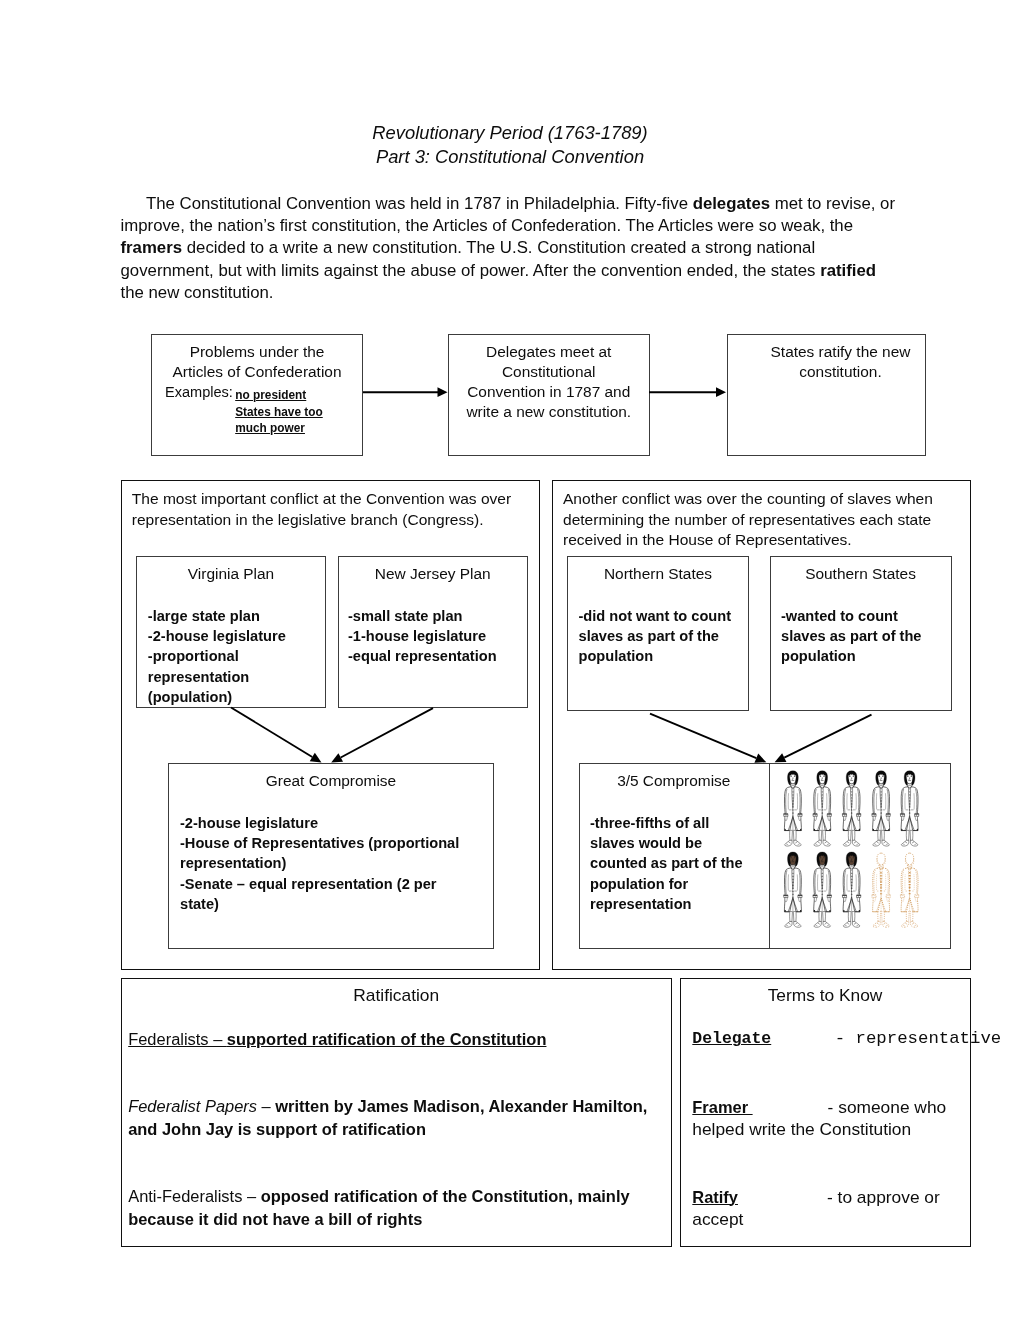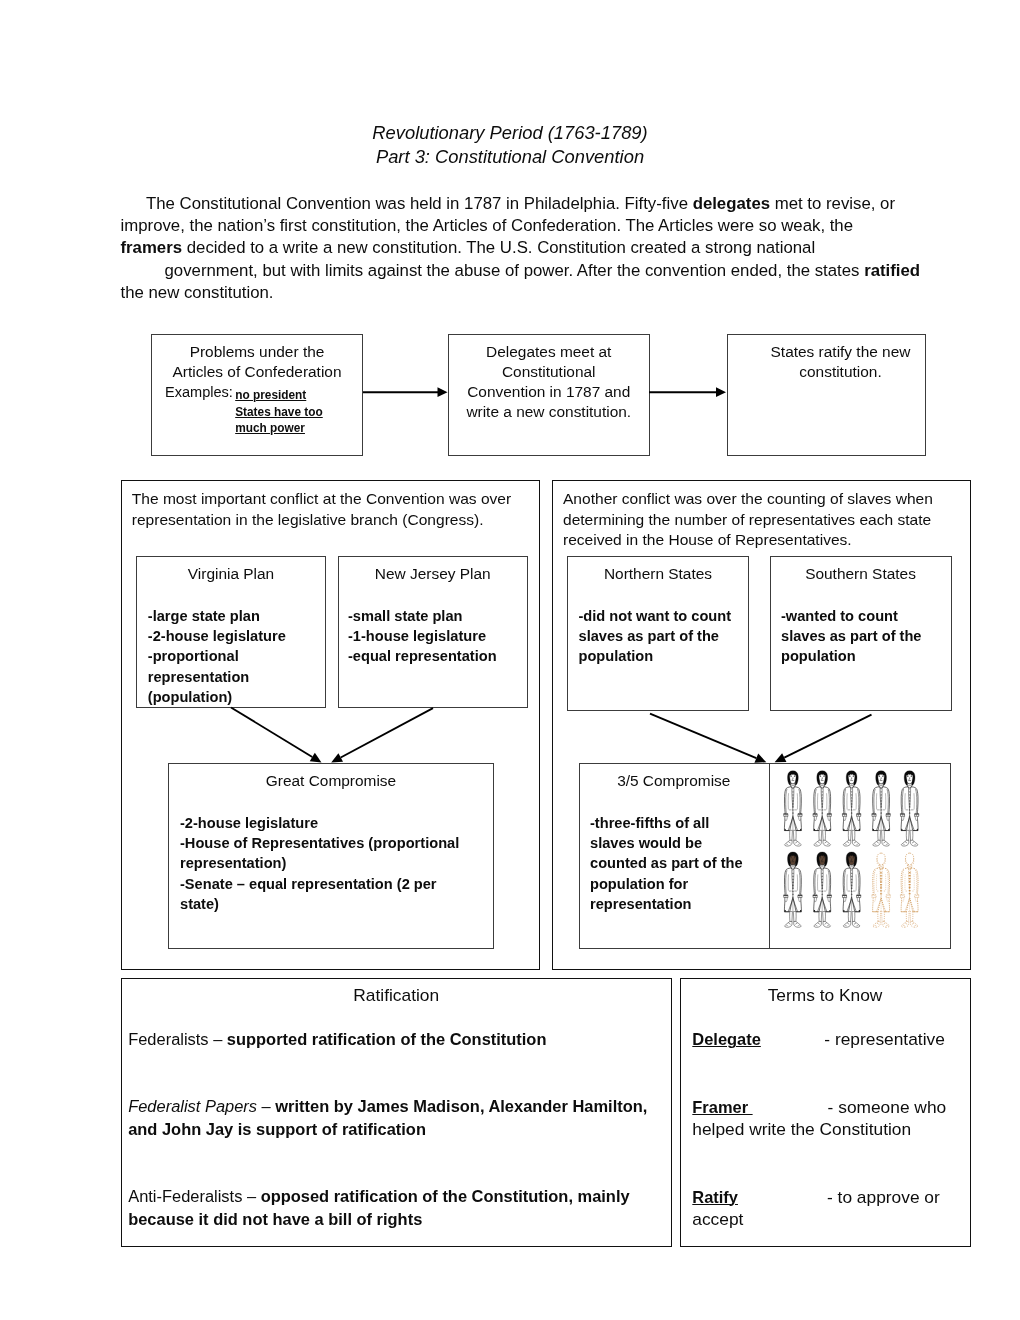--- a/index.html
+++ b/index.html
@@ -30,21 +30,21 @@
 <body>
 
 <div id="title">
     <div>Revolutionary Period (1763-1789)</div>
     <div>Part 3: Constitutional Convention</div>
   </div>
 <div id="intro">
     <div style="white-space:pre;text-align:center;"><span>The Constitutional Convention was held in 1787 in Philadelphia. Fifty-five </span><b>delegates</b><span> met to revise, or</span></div>
     <div style="white-space:pre;"><span>improve, the nation’s first constitution, the Articles of Confederation. The Articles were so weak, the</span></div>
     <div style="white-space:pre;"><b>framers</b><span> decided to a write a new constitution. The U.S. Constitution created a strong national</span></div>
-    <div style="white-space:pre;margin-left:44px;"><span>government, but with limits against the abuse of power. After the convention ended, the states </span><b>ratified</b></div>
+    <div style="white-space:pre;"><span>government, but with limits against the abuse of power. After the convention ended, the states </span><b>ratified</b></div>
     <div style="white-space:pre;"><span>the new constitution.</span></div>
   </div>
 <div class="box" style="left:151px;top:334px;width:212px;height:121.5px;"></div>
 <div class="ctr tbox" style="position:absolute;left:151px;top:341.6px;width:212px;">
     <div>Problems under the</div>
     <div>Articles of Confederation</div>
   </div>
 <div style="position:absolute;left:165.0px;top:382.2px;font-size:14.55px;line-height:20.3px;">Examples:</div>
 <div class="tsml" style="position:absolute;left:235.2px;top:387.0px;">
     <div><span class="udl">no president</span></div>
@@ -611,33 +611,33 @@
       <path d="M766.3 762.3 L754.45 762.65 L758.23 753.61 Z" fill="#000"></path>
     </g>
     <g>
       <path d="M871.5 714.6 L784.29 757.53" stroke="#000" stroke-width="1.9" fill="none"></path>
       <path d="M774.6 762.3 L782.13 753.13 L786.45 761.93 Z" fill="#000"></path>
     </g>
   </svg>
 <div class="boxd" style="left:120.5px;top:978px;width:551.5px;height:269px;"></div>
 <div class="ctr tratdef" style="position:absolute;left:120.5px;top:984.3px;width:551.5px;">Ratification</div>
 <div class="trat" style="position:absolute;left:128.2px;top:1028.3px;width:545px;">
-    <div style="white-space:pre;"><span>Federalists – </span><b>supported ratification of the Constitution</b></div>
+    <div style="white-space:pre;text-decoration:underline;"><span>Federalists – </span><b>supported ratification of the Constitution</b></div>
   </div>
 <div class="trat" style="position:absolute;left:128.2px;top:1095.3px;width:545px;">
     <div style="white-space:pre;"><i>Federalist Papers</i><span> – </span><b>written by James Madison, Alexander Hamilton,</b></div>
     <div style="white-space:pre;"><b>and John Jay is support of ratification</b></div>
   </div>
 <div class="trat" style="position:absolute;left:128.2px;top:1185.3px;width:545px;">
     <div style="white-space:pre;"><span>Anti-Federalists – </span><b>opposed ratification of the Constitution, mainly</b></div>
     <div style="white-space:pre;"><b>because it did not have a bill of rights</b></div>
   </div>
 <div class="boxd" style="left:679.5px;top:978px;width:291px;height:269px;"></div>
 <div class="ctr tratdef" style="position:absolute;left:679.5px;top:984.3px;width:291px;">Terms to Know</div>
-<div class="trat" style="position:absolute;left:692.3px;top:1028.3px;width:280px;">
+<div class="trat" style="position:absolute;left:692.3px;top:1028.3px;width:280px;font-family:Liberation Mono, monospace;">
     <div style="white-space:pre;"><b class="udl">Delegate</b><span style="display:inline-block;width:63.5px;"></span><span class="tratdef">- representative</span></div>
   </div>
 <div class="trat" style="position:absolute;left:692.3px;top:1095.8px;width:280px;">
     <div style="white-space:pre;"><b class="udl">Framer </b><span style="display:inline-block;width:75px;"></span><span class="tratdef">- someone who</span></div>
     <div style="white-space:pre;"><span class="tratdef">helped write the Constitution</span></div>
   </div>
 <div class="trat" style="position:absolute;left:692.3px;top:1185.8px;width:280px;">
     <div style="white-space:pre;"><b class="udl">Ratify</b><span style="display:inline-block;width:89px;"></span><span class="tratdef">- to approve or</span></div>
     <div style="white-space:pre;"><span class="tratdef">accept</span></div>
   </div>

